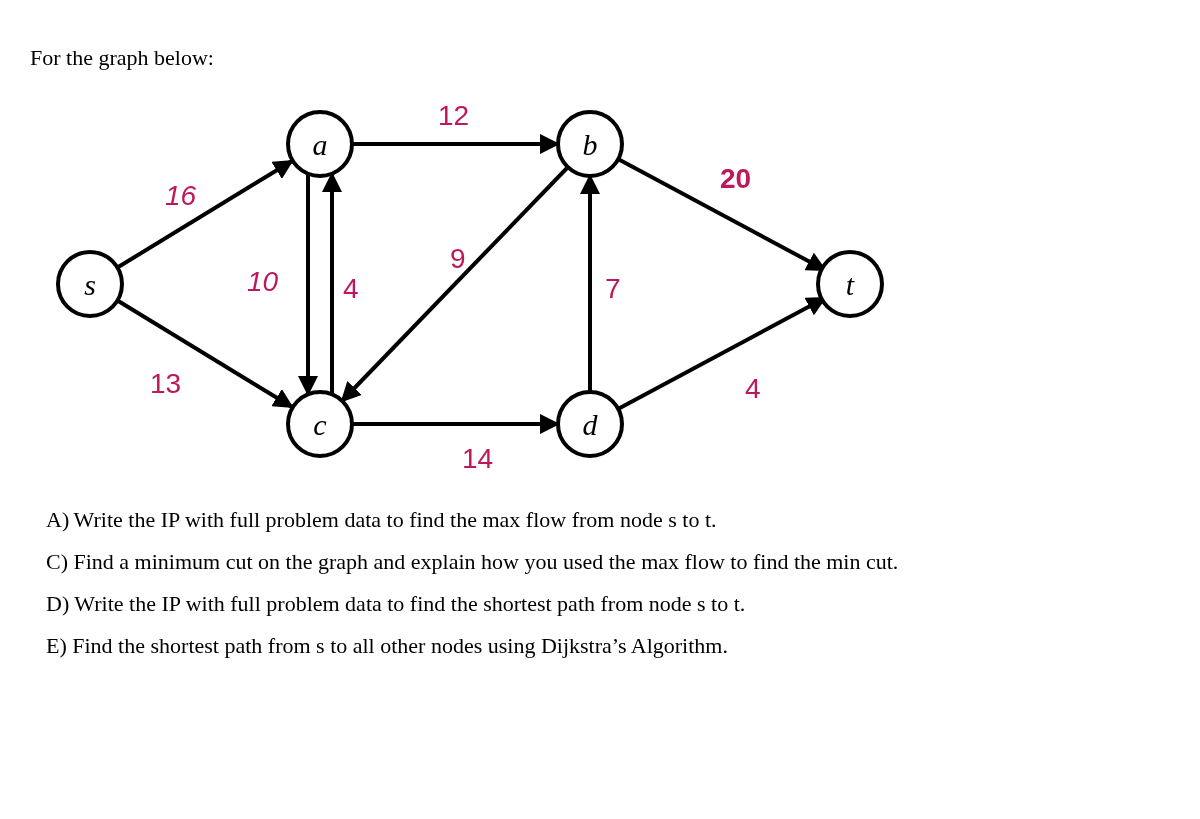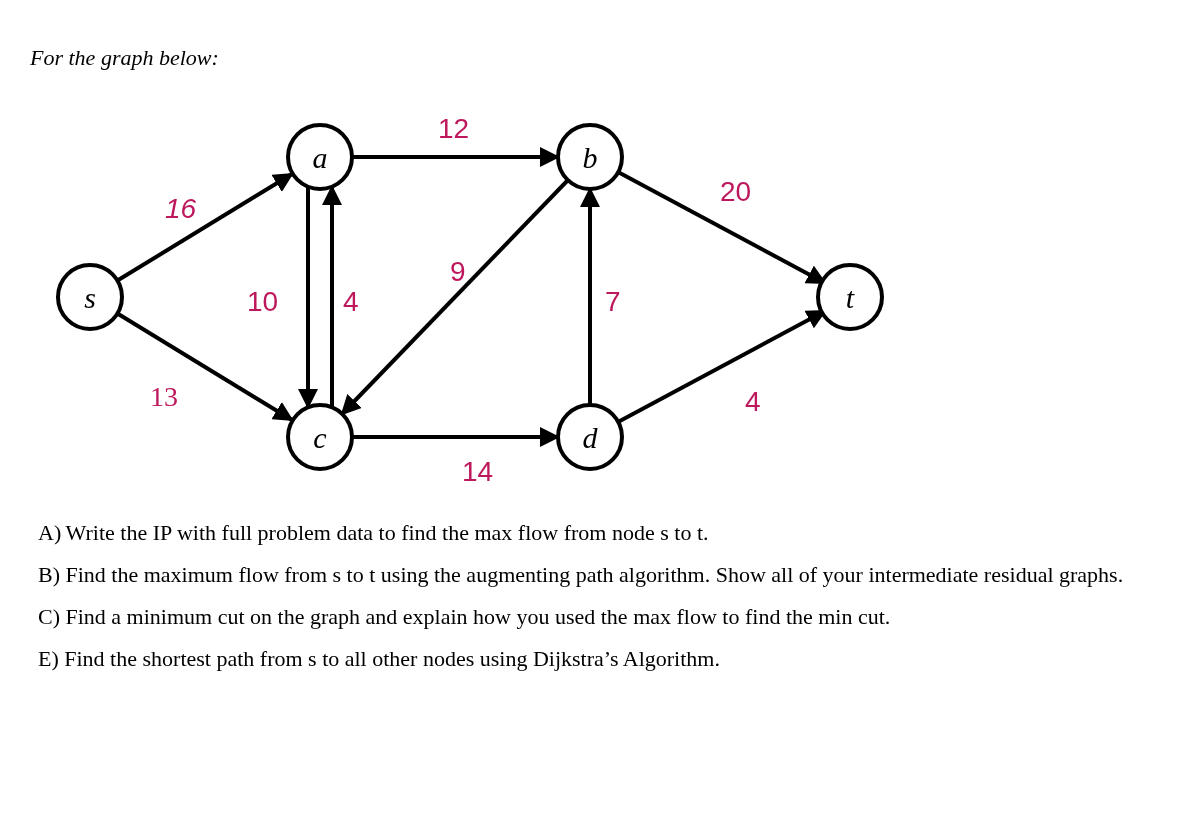--- a/index.html
+++ b/index.html
@@ -4,21 +4,21 @@
 <style>
   body {
     margin: 0;
     padding: 20px 30px;
     font-family: "Times New Roman", Georgia, serif;
     font-size: 22px;
     color: #000;
     background: #fff;
     line-height: 1.45;
   }
-  .intro { margin-bottom: 23px; font-style: italic; }
+  .intro { margin-bottom: 10px; }
   .graph-wrap {
     width: 860px;
     height: 400px;
     position: relative;
     margin: 0 0 20px 0;
   }
   .graph-wrap svg { position: absolute; top: 0; left: 0; }
   .node circle {
     fill: #fff;
     stroke: #000;
@@ -31,21 +31,21 @@
     text-anchor: middle;
     dominant-baseline: central;
   }
   .edge { stroke: #000; stroke-width: 4; fill: none; }
   .wlabel {
     position: absolute;
     font-family: Arial, Helvetica, sans-serif;
     font-size: 28px;
     color: #be185d;
   }
-  .questions p { margin: 10px 8px; }
+  .questions p { margin: 10px 16px; }
 </style>
 </head>
 <body>
 
 <p class="intro">For the graph below:</p>
 
 <div class="graph-wrap">
   <svg width="860" height="400" viewBox="0 0 860 400">
     <defs>
       <marker id="arrow" viewBox="0 0 10 10" refX="9" refY="5" markerWidth="5" markerHeight="5" orient="auto-start-reverse">
@@ -93,29 +93,29 @@
       <circle cx="560" cy="340" r="32"></circle>
       <text x="560" y="340">d</text>
     </g>
     <g class="node">
       <circle cx="820" cy="200" r="32"></circle>
       <text x="820" y="200">t</text>
     </g>
   </svg>
 
   <span class="wlabel" style="left:135px; top:92px;font-style:italic;">16</span>
-  <span class="wlabel" style="left:120px; top:280px;font-family:Liberation Serif, serif;">13</span>
+  <span class="wlabel" style="left:120px; top:280px;">13</span>
   <span class="wlabel" style="left:408px; top:12px;">12</span>
-  <span class="wlabel" style="left:217px; top:185px;">10</span>
+  <span class="wlabel" style="left:217px; top:178px;font-style:italic;">10</span>
   <span class="wlabel" style="left:313px; top:185px;">4</span>
   <span class="wlabel" style="left:420px; top:155px;">9</span>
   <span class="wlabel" style="left:400px; top:355px;margin-left:32px;">14</span>
   <span class="wlabel" style="left:575px; top:185px;">7</span>
-  <span class="wlabel" style="left:690px; top:75px;">20</span>
+  <span class="wlabel" style="left:690px; top:75px;font-weight:bold;">20</span>
   <span class="wlabel" style="left:715px; top:285px;">4</span>
 </div>
 
 <div class="questions">
   <p>A) Write the IP with full problem data to find the max flow from node s to t.</p>
-  <p>B) Find the maximum flow from s to t using the augmenting path algorithm.  Show all of your intermediate residual graphs.</p>
   <p>C) Find a minimum cut on the graph and explain how you used the max flow to find the min cut.</p>
+  <p>D) Write the IP with full problem data to find the shortest path from node s to t.</p>
   <p>E) Find the shortest path from s to all other nodes using Dijkstra’s Algorithm.</p>
 </div>
 
 </body></html>

